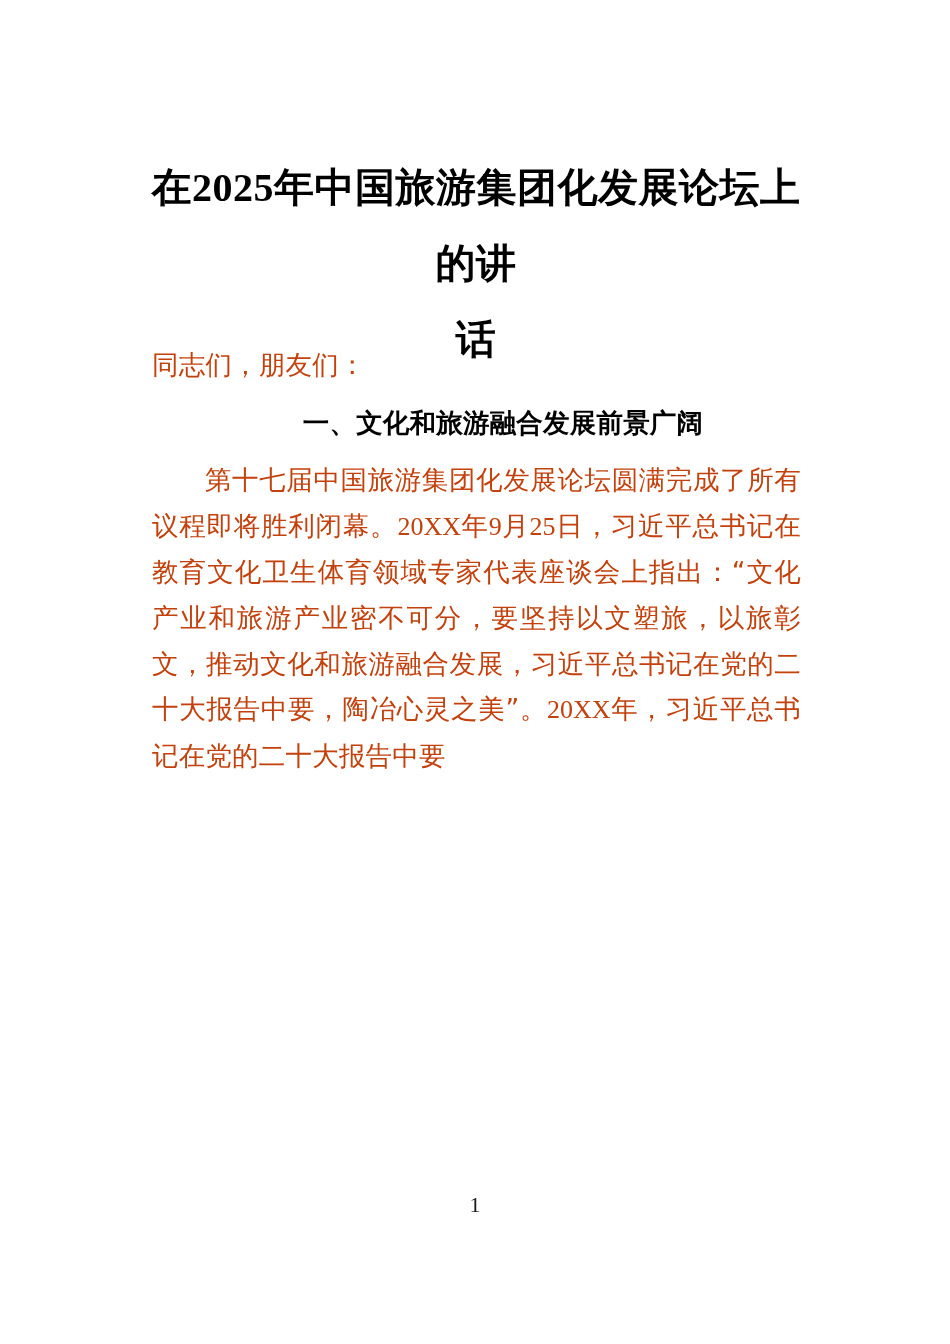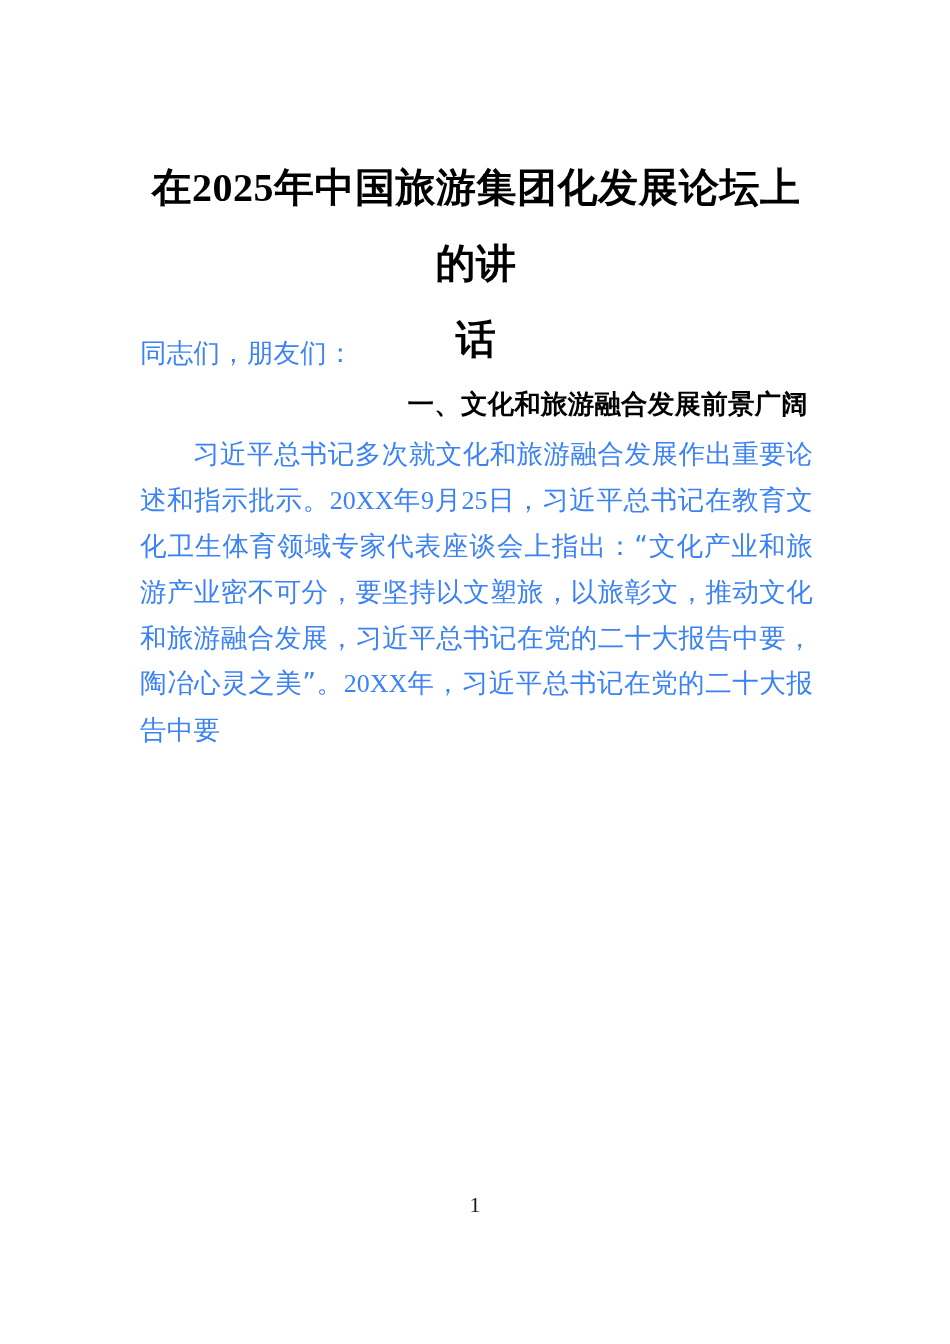--- a/index.html
+++ b/index.html
@@ -41,37 +41,37 @@
     width: 673px;
   }
 
   .para {
     font-family: "DejaVu Sans", "Liberation Sans", sans-serif;
     font-size: 26.5px;
     line-height: 45.6px;
     text-align: justify;
     text-justify: inter-character;
     text-align-last: left;
-    color: #3b82f6;
-    margin: 0;
+    color: #c2410c;
+    margin: 12px;
     letter-spacing: 0.2px;
   }
 
   .para.indent {
     text-indent: 53px;
   }
 
   
   .section-heading {
     font-family: "DejaVu Sans", "Liberation Sans", sans-serif;
     font-weight: bold;
     font-size: 26.5px;
     line-height: 45.6px;
     text-indent: 53px;
-    text-align: right;
+    text-align: center;
     color: #000000;
     margin: 5px;
     letter-spacing: 0.2px;
   }
 
   
   .lat {
     font-family: "Liberation Serif", "DejaVu Serif", serif;
     font-size: 26px;
     letter-spacing: 0;
@@ -105,19 +105,19 @@
     <div>话</div>
   </div>
 
   <div class="body-block">
 
     <p class="para">同志们，朋友们：</p>
 
 
     <p class="section-heading">一、文化和旅游融合发展前景广阔</p>
 
-    <p class="para indent"><span>习近平总书记多次就文化和旅游融合发展作出重要论述和指示批示。</span><span class="lat-b">20XX</span><span>年</span><span class="lat">9</span><span>月</span><span class="lat">25</span><span>日，习近平总书记在教育文化卫生体育领域专家代表座谈会上指出：“文化产业和旅游产业密不可分，要坚持以文塑旅，以旅彰文，推动文化和旅游融合发展，习近平总书记在党的二十大报告中要，陶冶心灵之美”。</span><span class="lat-b">20XX</span><span>年，习近平总书记在党的二十大报告中要</span></p>
+    <p class="para indent"><span>第十七届中国旅游集团化发展论坛圆满完成了所有议程即将胜利闭幕。</span><span class="lat-b">20XX</span><span>年</span><span class="lat">9</span><span>月</span><span class="lat">25</span><span>日，习近平总书记在教育文化卫生体育领域专家代表座谈会上指出：“文化产业和旅游产业密不可分，要坚持以文塑旅，以旅彰文，推动文化和旅游融合发展，习近平总书记在党的二十大报告中要，陶冶心灵之美”。</span><span class="lat-b">20XX</span><span>年，习近平总书记在党的二十大报告中要</span></p>
 
   </div>
 
   <div class="page-number">1</div>
 
 </div>
 
 </body></html>

